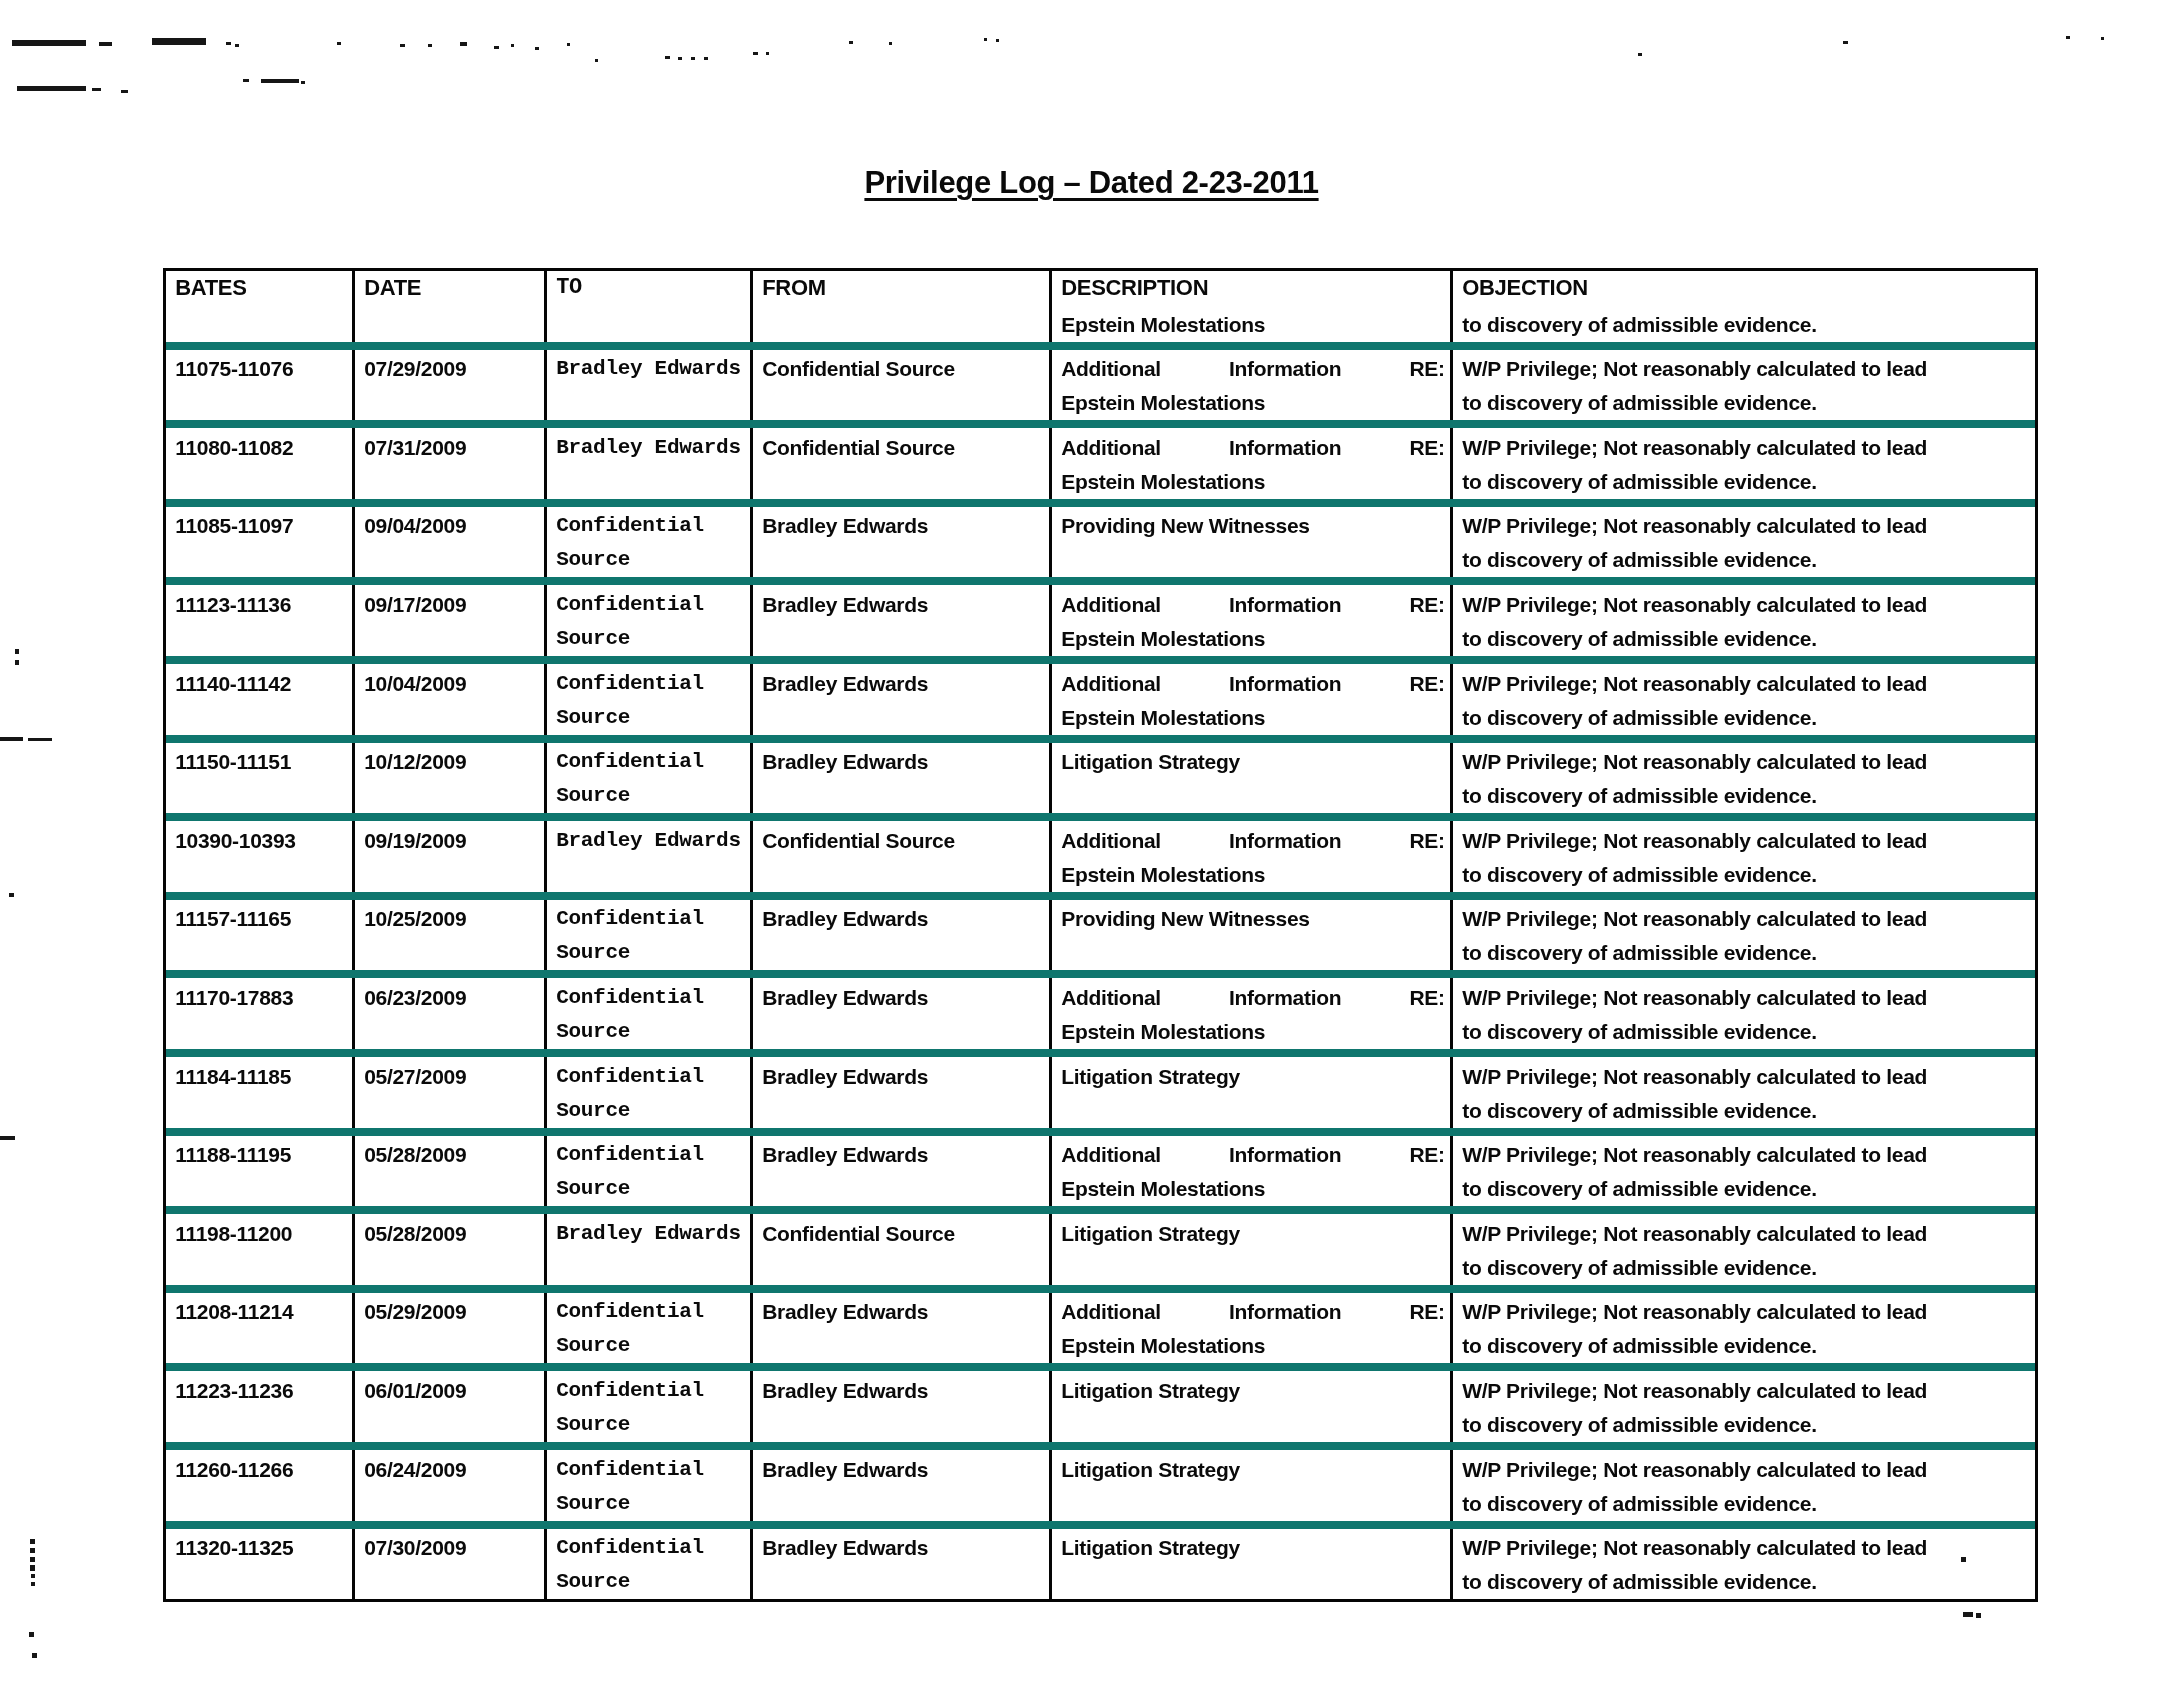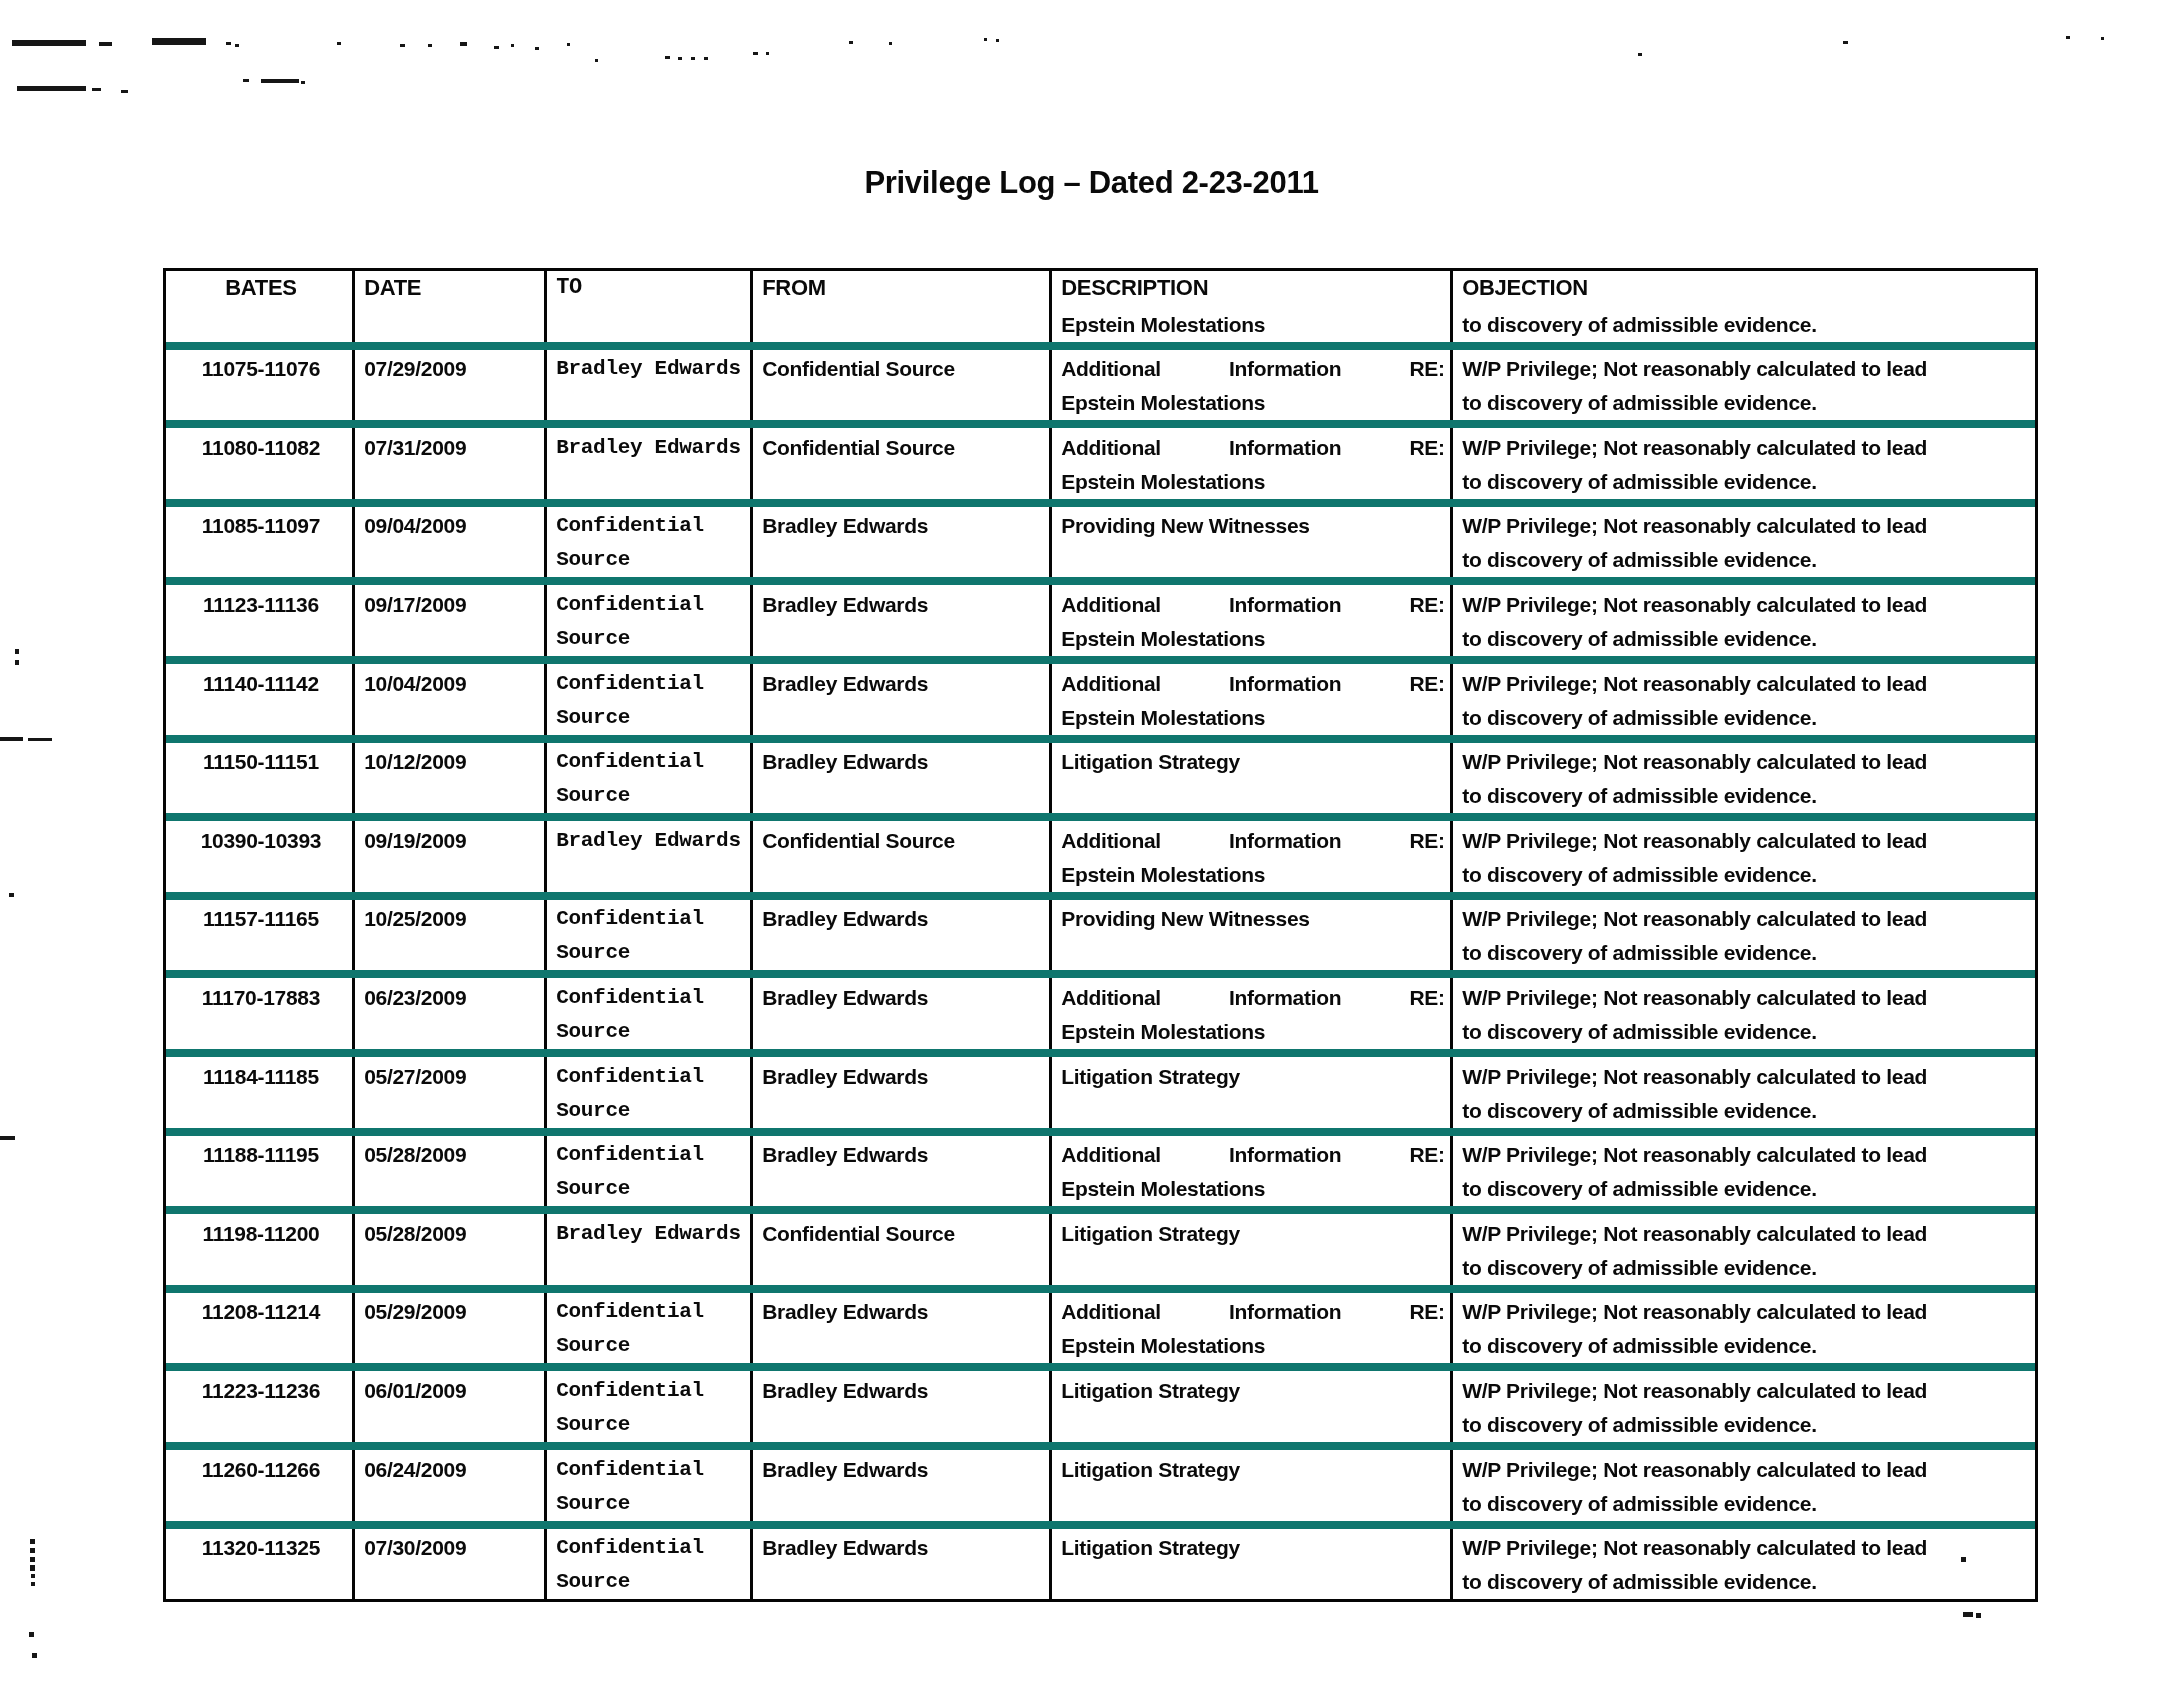--- a/index.html
+++ b/index.html
@@ -6,41 +6,41 @@
   .page{
     position:relative; width:2183px; height:1688px; background:#ffffff;
     font-family:"Liberation Sans", sans-serif; color:#0a0a0a; overflow:hidden;
   }
   
   .title-line{
     position:absolute; left:0; width:2183px; text-align:center;
     font-size:31px; font-weight:bold; letter-spacing:-0.3px;
   }
   .title-line .ul{
-    text-decoration-thickness:2.6px; text-underline-offset:5.3px;
+    text-decoration:underline; text-decoration-thickness:2.6px; text-underline-offset:5.3px;
   }
   .title-1{ top:165px; }
   .title-2{ top:214px; }
   
   .privilege-table{
     position:absolute; left:163px; top:268px; width:1875px;
     border:3.3px solid #050505; box-sizing:border-box; background:#fff;
   }
   .tr{ display:flex; box-sizing:border-box; min-height:69px; }
   .tr + .tr{ border-top:8px solid #0f766e; }
   .tr.header-row{ min-height:34px; }
   .tr.partial-row{ min-height:33px; }
   .td,.th{
     box-sizing:border-box; padding:2.6px 5.3px 0 9.2px;
     font-size:21px; font-weight:bold; line-height:34px; letter-spacing:-0.3px;
     overflow:visible;
   }
   .th{ font-size:22px; line-height:28px; padding-top:3.3px; }
   .td + .td, .th + .th{ border-left:3.3px solid #050505; }
-  .c-bates{ flex:0 0 186px;text-align:center; }
+  .c-bates{ flex:0 0 186px; }
   .c-date { flex:0 0 192px; }
   .c-to   { flex:0 0 206px;font-family:Liberation Mono, monospace; }
   .c-from { flex:0 0 299px; }
   .c-desc { flex:0 0 401px; }
   .c-obj  { flex:0 0 585px; }
   .line{ white-space:nowrap; }
   .line.spread{ white-space:normal; text-align:justify; text-align-last:justify; }
   
   .page-number{
     position:absolute; top:1517px; left:0; width:2183px; text-align:center;

